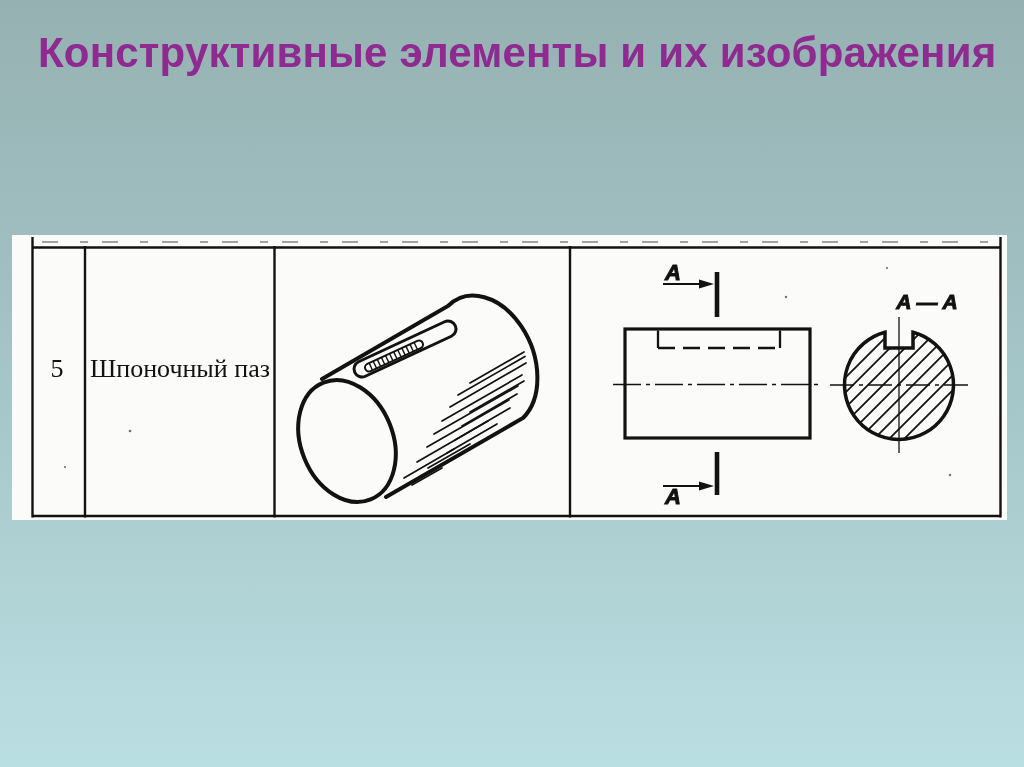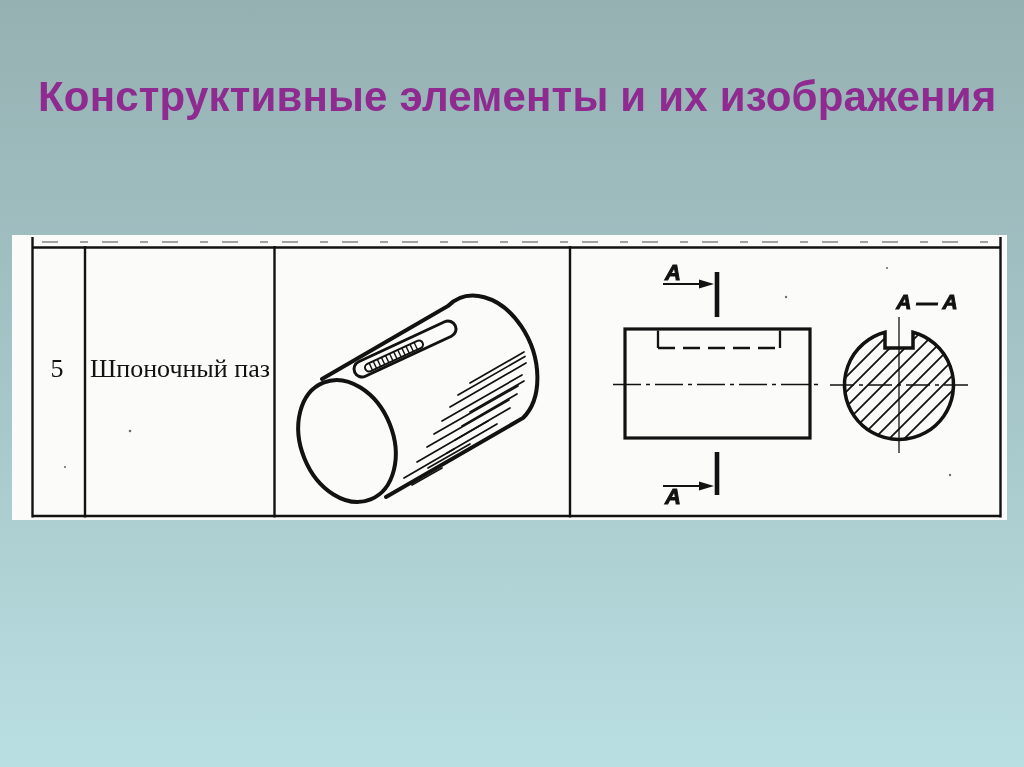--- a/index.html
+++ b/index.html
@@ -4,21 +4,21 @@
 <style>
   html,body{margin:0;padding:0;}
   body{
     width:1024px;height:767px;overflow:hidden;position:relative;
     font-family:"Liberation Sans",sans-serif;
     background:linear-gradient(180deg,var(--bg-top) 0%,var(--bg-mid) 45%,var(--bg-bottom) 100%);
   }
   .title{
     position:absolute;left:38px;top:31px;width:970px;
     font-size:42px;font-weight:bold;line-height:44px;letter-spacing:.2px;
-    color:var(--title);white-space:nowrap;margin-top:44px;
+    color:var(--title);white-space:nowrap;
   }
   .scan{
     position:absolute;left:12px;top:235px;width:995px;height:285px;
     background:var(--paper);
   }
   .scan svg{display:block;color:var(--ink);}
   .cell-num{font:26px "Liberation Serif",serif;fill:var(--ink);}
   .cell-label{font:26px "Liberation Serif",serif;fill:var(--ink);}
   .cut-label{font:italic 700 22px "Liberation Sans",sans-serif;fill:var(--ink);}
   .sect-label{font:italic 700 21px "Liberation Sans",sans-serif;fill:var(--ink);}

